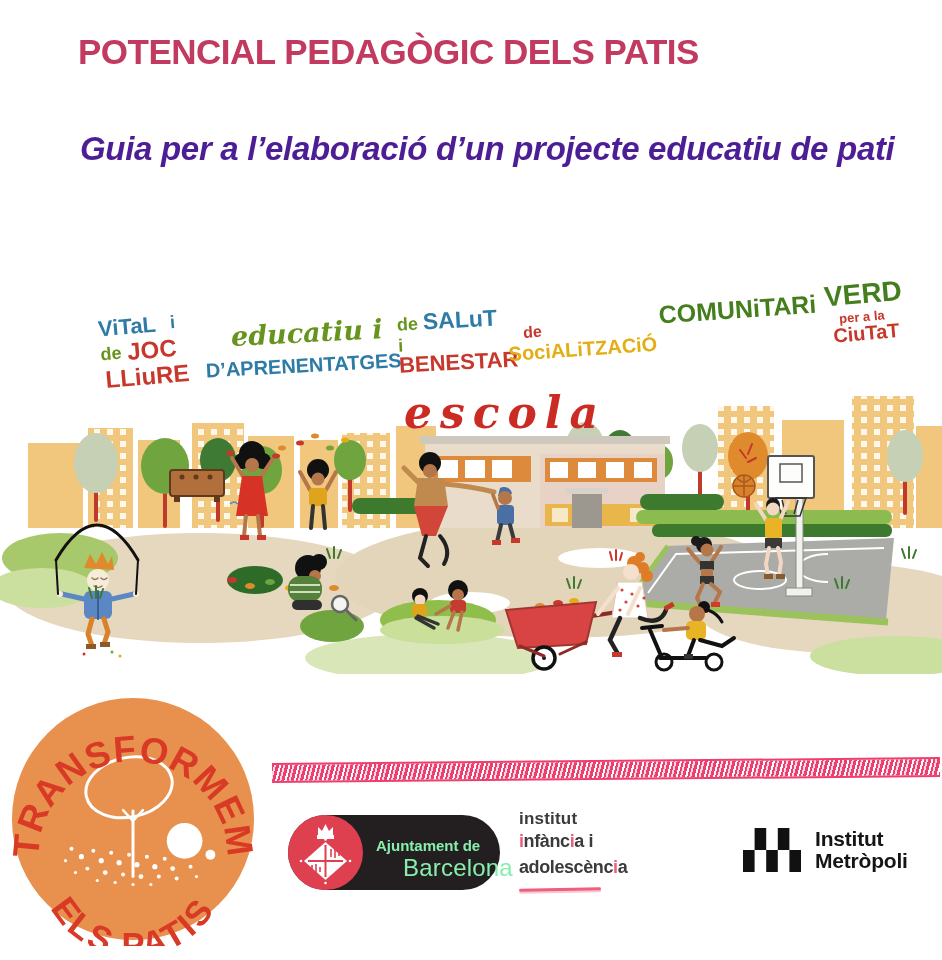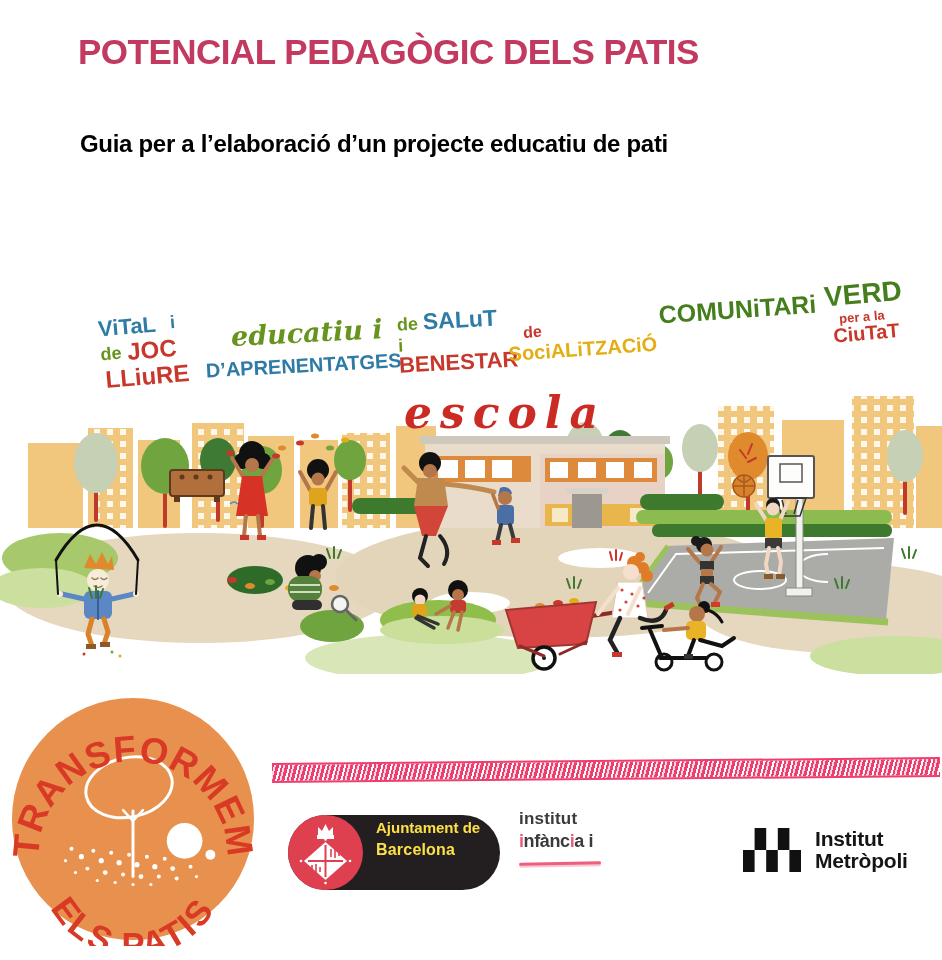--- a/index.html
+++ b/index.html
@@ -3,43 +3,43 @@
 <meta charset="utf-8">
 <style>
   html,body{margin:0;padding:0;background:#fff;}
   body{width:942px;height:960px;position:relative;overflow:hidden;
        font-family:"Liberation Sans",sans-serif;}
   .abs{position:absolute;}
 
   
   #title{left:78px;top:28px;width:820px;line-height:48px;
          font-size:35px;font-weight:700;letter-spacing:-.5px;color:#C23A60;}
-  #subtitle{left:80px;top:130px;width:820px;font-size:24px;font-weight:700;
-            color:#000000;letter-spacing:-.3px;}
+  #subtitle{left:80px;top:130px;width:820px;font-size:33px;font-weight:700;
+            color:#4c1d95;letter-spacing:-.3px;font-style:italic;}
 
   
   #scene{left:0;top:258px;width:942px;height:416px;}
   #scene text{font-family:"Liberation Sans",sans-serif;font-weight:700;}
   .script{font-family:"DejaVu Serif",serif !important;font-style:italic;font-weight:700;}
 
   
   #badge{left:6px;top:692px;width:254px;height:254px;}
   #badge text{font-family:"Liberation Sans",sans-serif;font-weight:700;}
 
   
   #scribble{left:272px;top:760px;width:668px;height:16px;transform:rotate(-.5deg);
             border-top:2px solid #ED3E6E;border-bottom:2px solid #ED3E6E;
             background:repeating-linear-gradient(105deg,#ED3E6E 0 2px,#FBD9E4 2px 4px,#ED3E6E 4px 7px,#fff 7px 9px);}
 
   
   #bcn{left:288px;top:815px;width:212px;height:75px;background:#231F20;border-radius:38px;}
   #bcn .crest{position:absolute;left:0;top:0;width:75px;height:75px;}
-  #bcn .txt{position:absolute;left:88px;top:4px;color:#fde047;}
+  #bcn .txt{position:absolute;left:88px;top:22px;color:#86efac;}
   #bcn .t1{font-size:15px;font-weight:700;line-height:18px;}
-  #bcn .t2{font-size:16px;font-weight:700;line-height:26px;letter-spacing:.2px;}
+  #bcn .t2{font-size:24px;font-weight:400;line-height:26px;letter-spacing:.2px;margin-left:27px;}
 
   
   #iia{left:519px;top:810px;width:200px;color:#3B3B3D;}
   #iia .t1{font-size:17px;font-weight:800;line-height:18px;letter-spacing:.2px;}
   #iia .t2{font-size:18px;font-weight:800;line-height:26px;letter-spacing:-.4px;}
   #iia .pink{color:#ED5E7F;}
   #iia .under{margin-top:8px;width:82px;height:3px;background:#ED5E7F;border-radius:2px;
               transform:rotate(-1.2deg);box-shadow:0 2px 0 rgba(237,94,127,.35);}
 
   
@@ -448,20 +448,21 @@
   </svg>
   <div class="txt">
     <div class="t1">Ajuntament de</div>
     <div class="t2">Barcelona</div>
   </div>
 </div>
 
 <div class="abs" id="iia">
   <div class="t1">institut</div>
   <div class="t2"><span class="pink">i</span><span>nfànc</span><span class="pink">i</span><span>a</span><span> i</span></div>
+  <div class="t2"><span>adolescènc</span><span class="pink">i</span><span>a</span></div>
   <div class="under"></div>
 </div>
 
 <div class="abs" id="imet">
   <svg width="58" height="44" viewBox="0 0 58 44">
     <g fill="#111">
       <rect x="11.6" y="0" width="11.6" height="22"></rect>
       <rect x="34.8" y="0" width="11.6" height="22"></rect>
       <rect x="0" y="22" width="11.6" height="22"></rect>
       <rect x="23.2" y="22" width="11.6" height="22"></rect>

